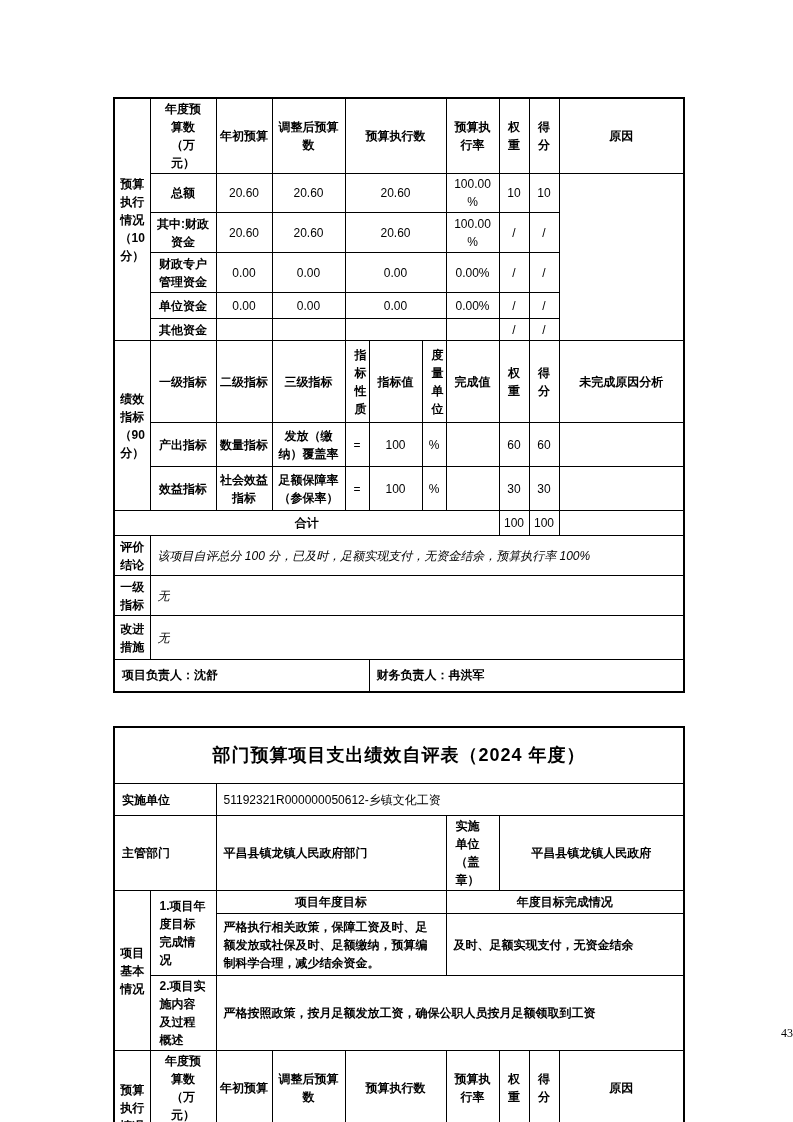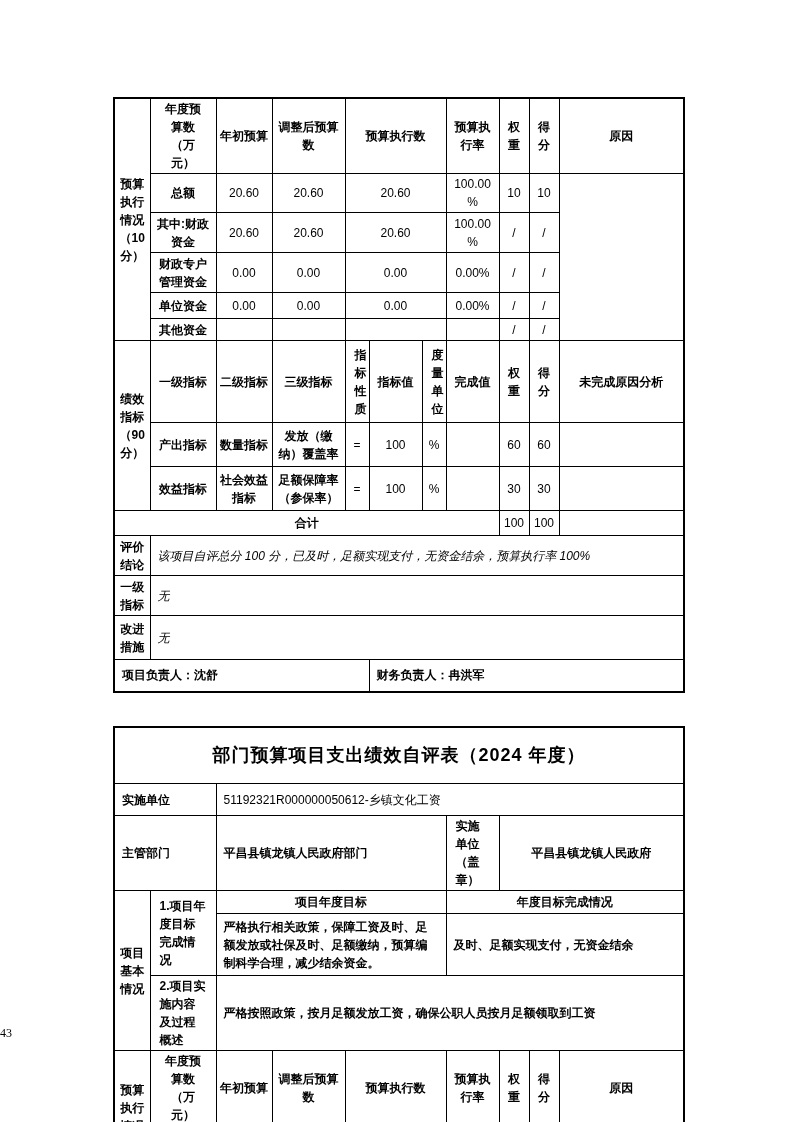--- a/index.html
+++ b/index.html
@@ -11,21 +11,21 @@
   .t2{margin-top:33px}
   td{border:1px solid #000;text-align:center;vertical-align:middle;font-size:12px;
      line-height:1.5;padding:1px 3px;overflow:hidden;word-wrap:break-word}
   .lbl{font-family:"Liberation Sans","DejaVu Sans",sans-serif;font-weight:bold}
   .num{font-family:Liberation Sans, sans-serif;font-weight:normal}
   .left{text-align:left;padding:2px 7px}
   .ital{font-style:italic;font-weight:normal;font-family:Liberation Sans, sans-serif}
   .title-cell{font-size:18px;font-weight:bold;font-family:"Liberation Sans","DejaVu Sans",sans-serif;letter-spacing:1px}
   .padw{padding:1px 8px}
   .pad0{padding:1px 9px}
-  .pagenum{position:absolute;left:0;top:1026px;width:793px;text-align:left;font-size:12px}
+  .pagenum{position:absolute;left:0;top:1026px;width:793px;text-align:right;font-size:12px}
   .h43{height:43px}.h22{height:22px}.h40{height:40px}.h26{height:26px}
   .h82{height:82px}.h44{height:44px}.h25{height:25px}.h24{height:32px}
   .h57{height:57px}.h61{height:61px}.h23{height:23px}.h62{height:62px}.h42{height:42px}
 </style>
 </head>
 <body>
 
 <div class="page">
   <div class="doc">
 

